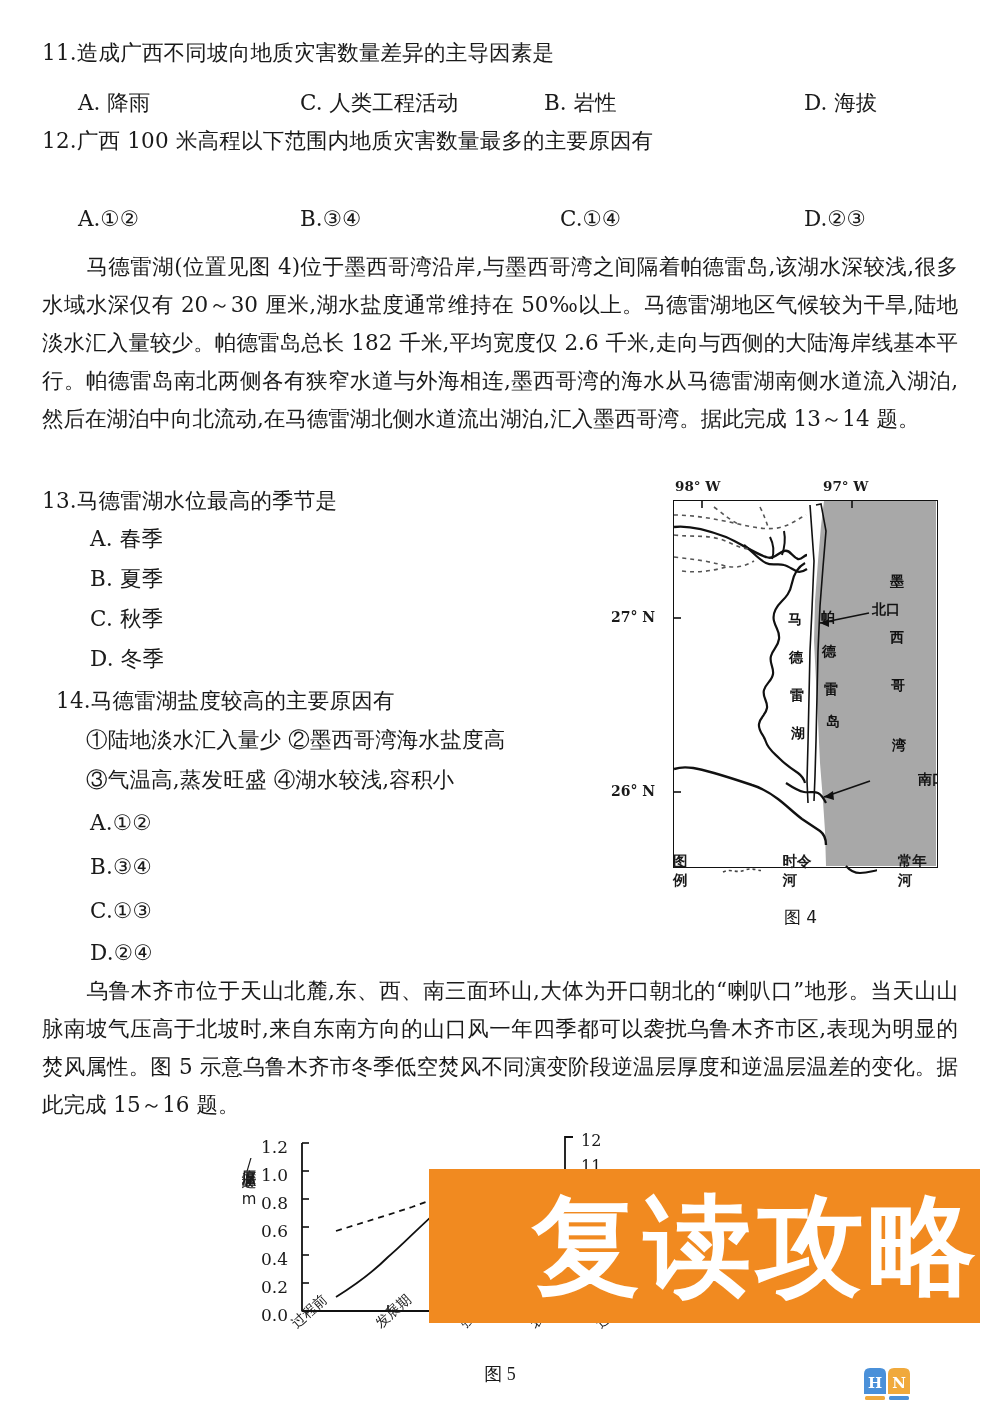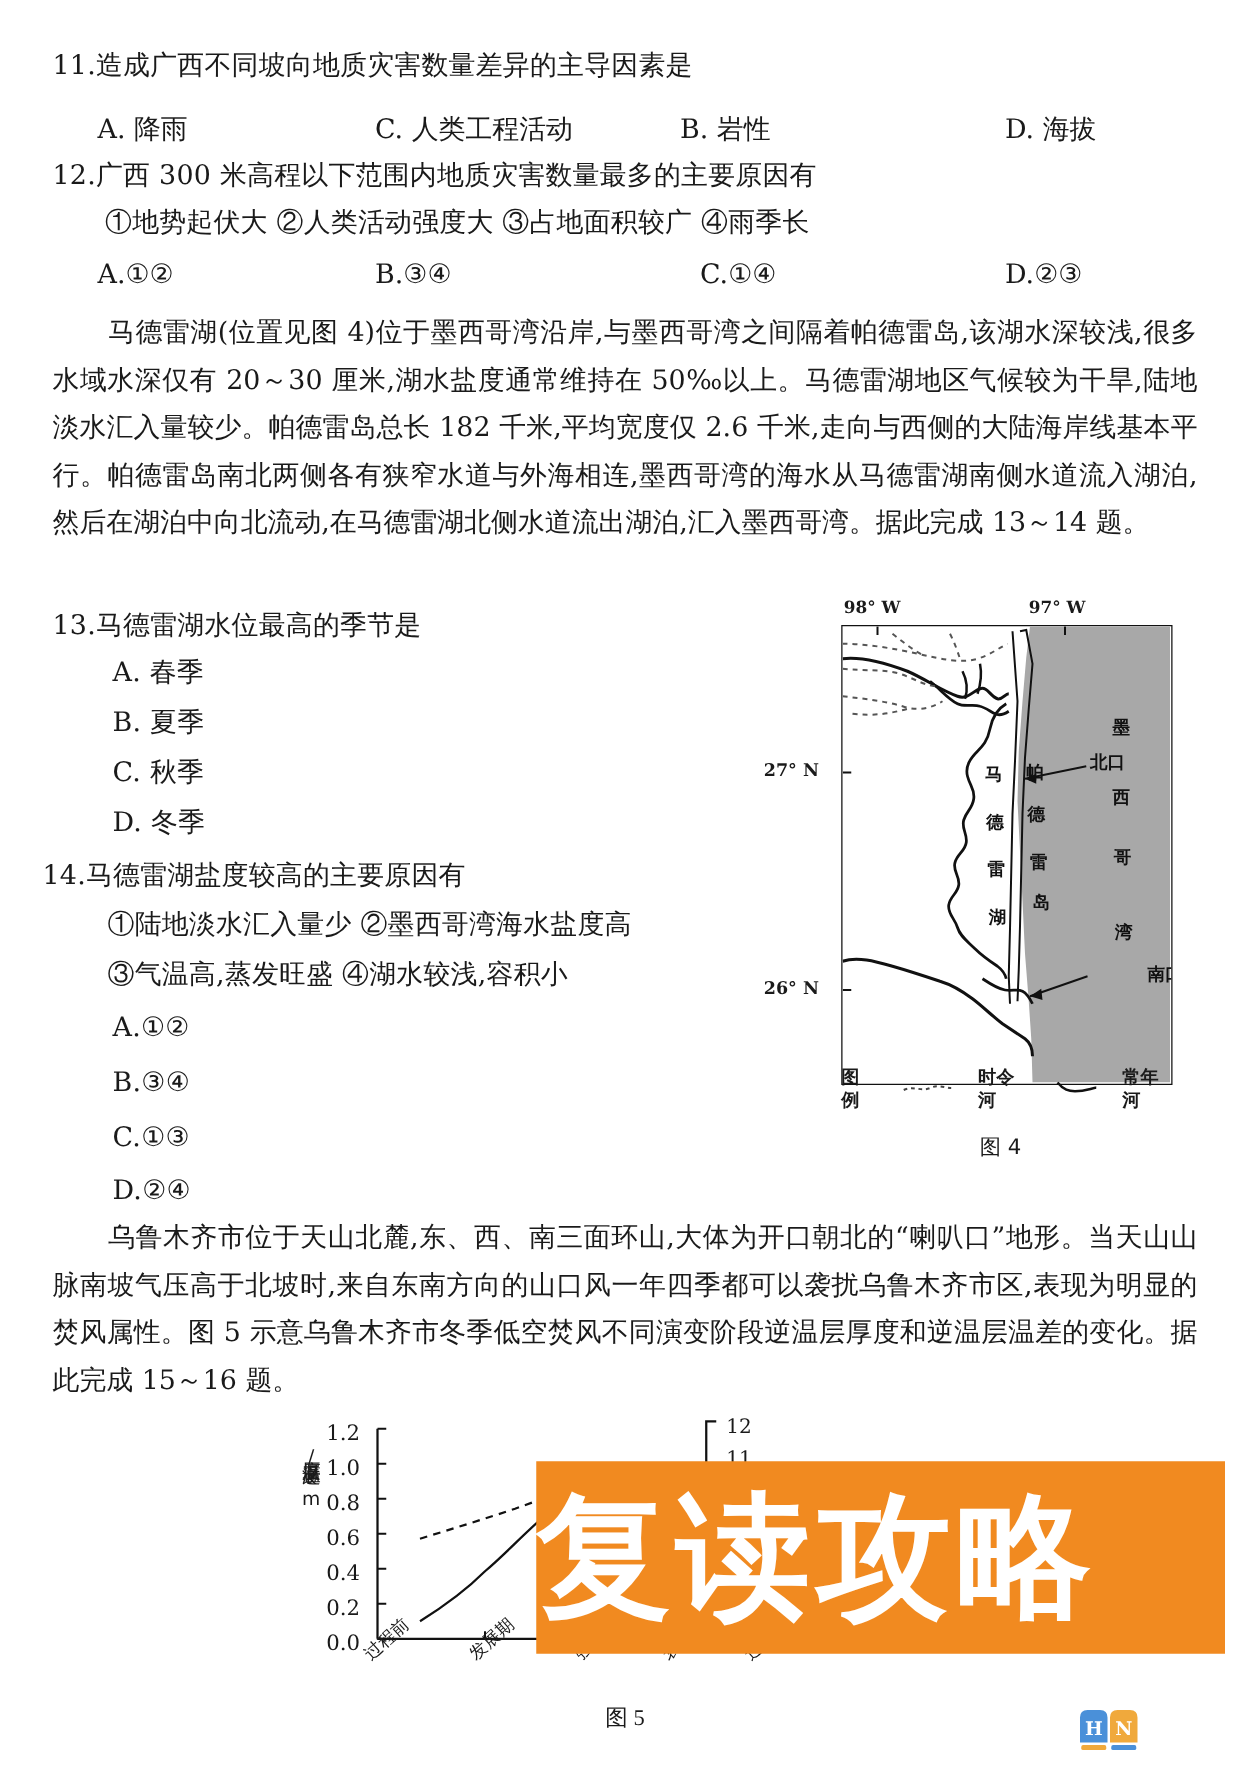--- a/index.html
+++ b/index.html
@@ -166,21 +166,21 @@
 
   
   #watermark {
     position: absolute;
     left: 429px;
     top: 1169px;
     width: 551px;
     height: 154px;
     display: flex;
     align-items: center;
-    justify-content: flex-start;
+    justify-content: flex-end;
   }
   #watermark-text {
     color: #ffffff;
     font-family: "DejaVu Sans","Liberation Sans",sans-serif;
     font-weight: bold;
     font-size: 108px;
     letter-spacing: 4px;
     line-height: 1;
   }
 
@@ -196,41 +196,40 @@
     <span>11.</span><span>造成广西不同坡向地质灾害数量差异的主导因素是</span>
   </div>
   <div class="opts" style="top:88px;">
     <span class="opt" style="width:212px; padding-left:36px;">A. 降雨</span>
     <span class="opt" style="width:234px;">C. 人类工程活动</span>
     <span class="opt" style="width:250px;">B. 岩性</span>
     <span class="opt">D. 海拔</span>
   </div>
 
   <div class="qline" style="left:42px; top:130px;">
-    <span>12.</span><span>广西 300 米高程以下范围内地质灾害数量最多的主要原因有</span>
-  </div>
-  <div class="qline" style="left:84px; top:168px;">①地势起伏大   ②人类活动强度大   ③占地面积较广   ④雨季长</div>
+    <span>12.</span><span>广西 100 米高程以下范围内地质灾害数量最多的主要原因有</span>
+  </div>
   <div class="opts" style="top:206px;">
     <span class="opt" style="width:212px; padding-left:36px;">A.①②</span>
     <span class="opt" style="width:250px;">B.③④</span>
     <span class="opt" style="width:234px;">C.①④</span>
     <span class="opt">D.②③</span>
   </div>
 
   <div class="para" style="top:248px;"><span class="ind"></span><span>马德雷湖(位置见图 4)位于墨西哥湾沿岸,与墨西哥湾之间隔着帕德雷岛,该湖水深较浅,很多水域水深仅有 20～30 厘米,湖水盐度通常维持在 50‰以上。马德雷湖地区气候较为干旱,陆地淡水汇入量较少。帕德雷岛总长 182 千米,平均宽度仅 2.6 千米,走向与西侧的大陆海岸线基本平行。帕德雷岛南北两侧各有狭窄水道与外海相连,墨西哥湾的海水从马德雷湖南侧水道流入湖泊,然后在湖泊中向北流动,在马德雷湖北侧水道流出湖泊,汇入墨西哥湾。据此完成 13～14 题。</span></div>
 
   <div class="qline" style="left:42px; top:490px;">
     <span>13.</span><span>马德雷湖水位最高的季节是</span>
   </div>
   <div class="qline" style="left:90px; top:528px;">A. 春季</div>
   <div class="qline" style="left:90px; top:568px;">B. 夏季</div>
   <div class="qline" style="left:90px; top:608px;">C. 秋季</div>
   <div class="qline" style="left:90px; top:648px;">D. 冬季</div>
 
-  <div class="qline" style="left:34px; top:690px;">
+  <div class="qline" style="left:56px; top:690px;">
     <span>14.</span><span>马德雷湖盐度较高的主要原因有</span>
   </div>
   <div class="qline" style="left:86px; top:729px;">①陆地淡水汇入量少   ②墨西哥湾海水盐度高</div>
   <div class="qline" style="left:86px; top:769px;">③气温高,蒸发旺盛   ④湖水较浅,容积小</div>
   <div class="qline" style="left:90px; top:812px;">A.①②</div>
   <div class="qline" style="left:90px; top:856px;">B.③④</div>
   <div class="qline" style="left:90px; top:900px;">C.①③</div>
   <div class="qline" style="left:90px; top:942px;">D.②④</div>
 
   <div id="map-figure">

